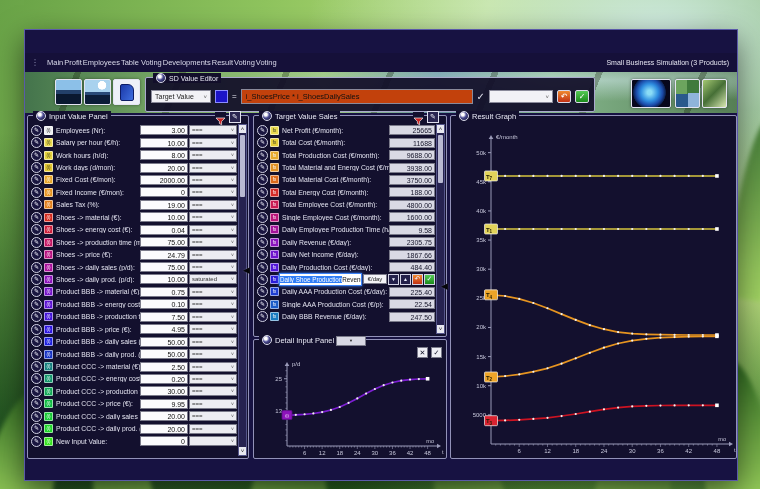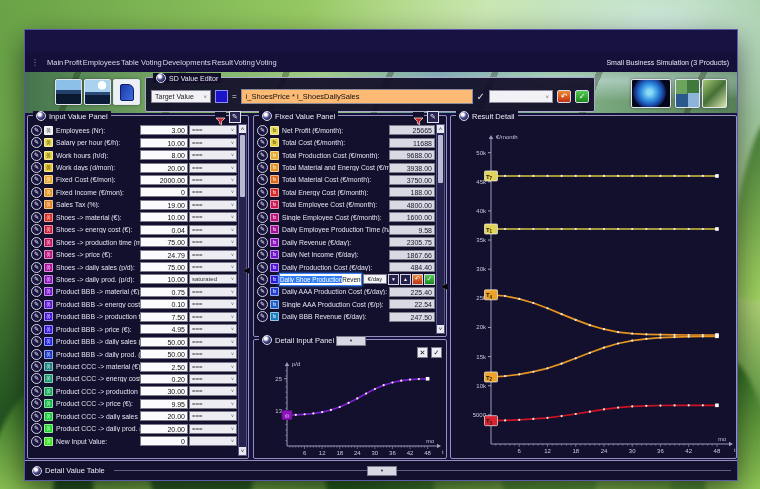--- a/index.html
+++ b/index.html
@@ -53,21 +53,21 @@
   .sdtitle{position:absolute;top:-5px;left:7px;background:#120e2a;padding:0 3px;color:#e8e8f4;
     font-size:7px;display:flex;align-items:center;gap:3px;}
   .logo{display:inline-block;width:8px;height:8px;border-radius:50%;border:1px solid #d8d8e8;
     background:radial-gradient(circle at 35% 32%, #ffffff 0 18%, #4a4a92 45%, #0b0b22 100%);}
   .sdrow{position:absolute;left:5px;right:5px;top:11px;display:flex;align-items:center;gap:4px;}
   .ddl{height:13px;background:#f2f2f6;border:1px solid #8a8a9a;font-size:7px;color:#222;
     display:flex;justify-content:space-between;align-items:center;padding:0 3px;box-sizing:border-box;}
   .ddl .car{font-size:6px;color:#555;}
   .bluebadge{width:11px;height:11px;background:#1c14c8;border:1px solid #8c8cff;flex:none;}
   .eq{color:#e9e9f4;font-size:8px;}
-  .finput{flex:1;height:13px;background:#fdba74;border:1px solid #8a8a9a;font-size:7.5px;color:#101010;
+  .finput{flex:1;height:13px;background:#c2410c;border:1px solid #8a8a9a;font-size:7.5px;color:#101010;
     display:flex;align-items:center;padding:0 4px;overflow:hidden;white-space:nowrap;}
   .vcheck{color:#e0e0ec;font-size:10px;}
   .btn{width:14px;height:13px;border:1px solid #d8d8e8;border-radius:2px;color:#fff;
     display:flex;align-items:center;justify-content:center;font-size:8px;box-sizing:border-box;}
   .btn.undo{background:linear-gradient(#f08a30,#c03014);}
   .btn.ok{background:linear-gradient(#55c955,#1b8b1b);}
   
   .content{position:absolute;left:0;top:83px;right:0;height:350px;background:#171242;}
   .panel{position:absolute;background:#13102e;border:1px solid #9292b8;border-radius:2px;box-sizing:border-box;padding-left:28px;}
   .ptitle{position:absolute;top:-5px;left:5px;background:#13102e;padding:0 3px;color:#e8e8f4;
@@ -473,21 +473,21 @@
         <span class="sarr top">˄</span>
         <span class="sthumb"></span>
         <span class="sarr bot">˅</span>
       </div>
     </section>
     <span class="split s1">◀</span>
 
     <section class="panel" id="targetPanel">
       <div class="ptitle">
         <span class="logo"></span>
-        <span>Fixed Value Panel</span>
+        <span>Target Value Sales</span>
       </div>
       <span class="funnel">
         <svg width="11" height="9" viewBox="0 0 11 9">
             <path d="M1 1h9l-3.4 3.5v3.2l-2.2-1.2V4.5z" fill="#cc2222" stroke="#f0f0f0" stroke-width=".7"></path>
           </svg>
       </span>
       <span class="pencilbox">✎</span>
       <div class="rowswrap" style="bottom:auto;height:200px;">
         <div>
             <div class="row">
@@ -713,21 +713,21 @@
           <circle cx="164.8181818181818" cy="23.027586206896558" r="1.1" fill="#f2f2f2"></circle>
           <rect x="171.8060606060606" y="20.958620689655174" width="3.6" height="3.6" fill="#fff"></rect>
           <rect x="28" y="54.56896551724138" width="10" height="9" rx="1" fill="#8d13bb" stroke="#5a0f85" stroke-width=".8"></rect>
           <text x="33" y="60.86896551724138" text-anchor="middle" font-size="4" fill="#fff">(i)</text>
         </svg>
     </section>
 
     <section class="panel" id="resultPanel">
       <div class="ptitle">
         <span class="logo"></span>
-        <span>Result Detail</span>
+        <span>Result Graph</span>
       </div>
       <svg class="chart" id="resultChart" viewBox="0 0 285 333">
           <line x1="40" y1="319" x2="278" y2="319" stroke="#9a9ab8"></line>
           <line x1="40" y1="319" x2="40" y2="13" stroke="#9a9ab8"></line>
           <path d="M 37.7 14 l2.3,-4 l2.3,4 z" fill="#9a9ab8"></path>
           <path d="M 278 316.7 l4,2.3 l-4,2.3 z" fill="#9a9ab8"></path>
           <line x1="37" y1="289.86538461538464" x2="40" y2="289.86538461538464" stroke="#9a9ab8"></line>
           <text x="35" y="291.86538461538464" text-anchor="end" font-size="6" fill="#c6c6da">5000</text>
           <line x1="37" y1="260.7307692307692" x2="40" y2="260.7307692307692" stroke="#9a9ab8"></line>
           <text x="35" y="262.7307692307692" text-anchor="end" font-size="6" fill="#c6c6da">10k</text>
@@ -898,19 +898,13 @@
           <circle cx="223.57575757575756" cy="280.4257692307692" r="1.1" fill="#f2f2f2"></circle>
           <circle cx="237.6969696969697" cy="280.3675" r="1.1" fill="#f2f2f2"></circle>
           <circle cx="251.8181818181818" cy="280.3092307692308" r="1.1" fill="#f2f2f2"></circle>
           <rect x="264.1393939393939" y="278.5092307692308" width="3.6" height="3.6" fill="#fff"></rect>
           <rect x="33.5" y="290.6923076923077" width="13" height="10" rx="1" fill="#d92230" stroke="#f2f2f2" stroke-width=".7"></rect>
           <text x="38" y="298.2923076923077" text-anchor="middle" font-size="6" font-weight="bold" fill="#221c00">T<tspan font-size="4.5" dy="1.4">3</tspan></text>
         </svg>
     </section>
   </div>
 
-  <div class="bottombar">
-    <span class="logo"></span>
-    <span>Detail Value Table</span>
-    <span class="bline"></span>
-    <span class="bcollapse">▼</span>
-  </div>
 </div>
 
 </body></html>

